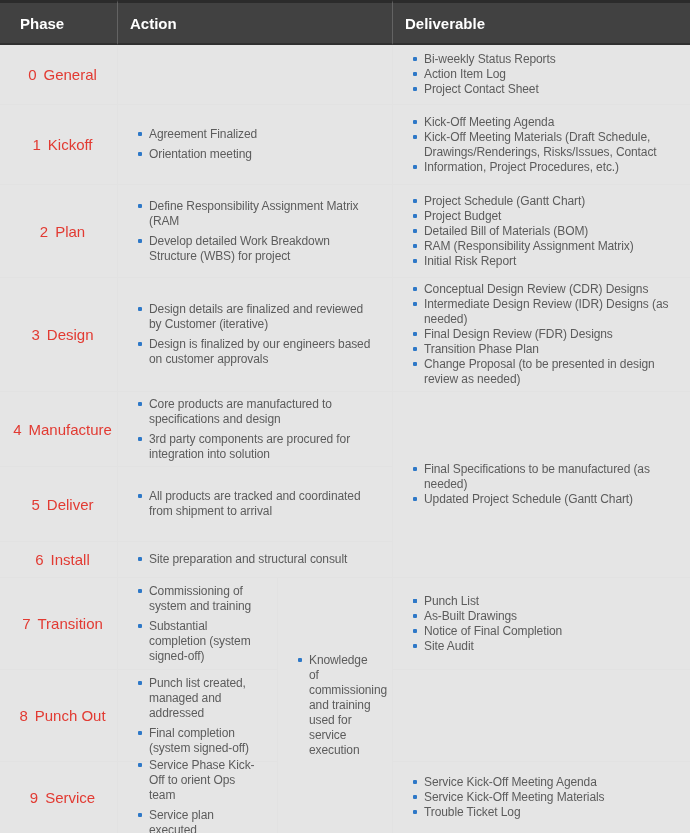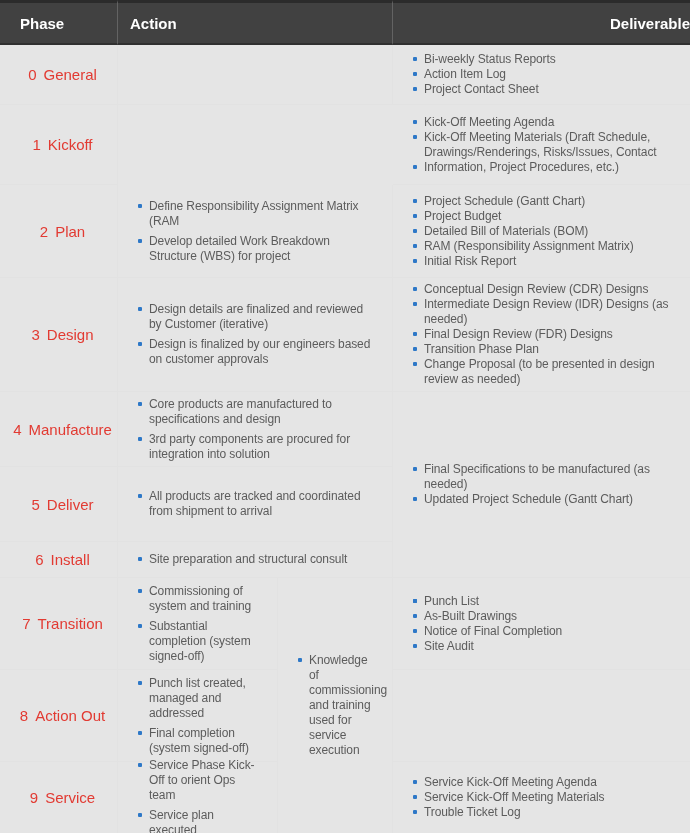--- a/index.html
+++ b/index.html
@@ -24,21 +24,21 @@
     font-size:12px;letter-spacing:-0.1px;
   }
   .hd{
     background:var(--header-bg);color:var(--header-text);
     font-weight:bold;font-size:15px;letter-spacing:0;
     display:flex;align-items:center;
     border-top:3px solid #2b2b2b;border-bottom:2px solid #303030;
   }
   .hd-phase{padding-left:20px;border-right:1px solid var(--header-divider);}
   .hd-action{padding-left:12px;border-right:1px solid var(--header-divider);}
-  .hd-deliv{padding-left:12px;justify-content:flex-end;}
+  .hd-deliv{padding-left:12px;}
   .cell{display:flex;flex-direction:column;justify-content:center;border-bottom:1px solid var(--row-border);}
   .phasec{
     flex-direction:row;align-items:center;gap:7px;
     padding-left:8px;border-right:1px solid var(--row-border);
     color:var(--phase-red);font-size:15px;letter-spacing:0;
   }
   .actc{padding:7px 10px;border-right:1px solid var(--row-border);}
   .delc{padding:7px 8px 7px 10px;}
   .nb{border-bottom:none;}
   ul{list-style:none;margin:9px;padding:0;}
@@ -88,28 +88,34 @@
   <div class="cell phasec" style="grid-area:8/1">
     <span>6</span>
       <span>Install</span>
   </div>
   <div class="cell phasec" style="grid-area:9/1">
     <span>7</span>
       <span>Transition</span>
   </div>
   <div class="cell phasec" style="grid-area:10/1">
     <span>8</span>
-      <span>Action Out</span>
+      <span>Punch Out</span>
   </div>
   <div class="cell phasec nb" style="grid-area:11/1">
     <span>9</span>
       <span>Service</span>
   </div>
 
   <div class="cell actc" style="grid-area:2/2/3/4"></div>
+  <div class="cell actc" style="grid-area:3/2/4/4">
+    <ul>
+        <li><span class="blt"></span><span>Agreement Finalized</span></li>
+        <li><span class="blt"></span><span>Orientation meeting</span></li>
+      </ul>
+  </div>
   <div class="cell actc" style="grid-area:4/2/5/4">
     <ul>
         <li><span class="blt"></span><span>Define Responsibility Assignment Matrix (RAM</span></li>
         <li><span class="blt"></span><span>Develop detailed Work Breakdown Structure (WBS) for project</span></li>
       </ul>
   </div>
   <div class="cell actc" style="grid-area:5/2/6/4">
     <ul>
         <li><span class="blt"></span><span>Design details are finalized and reviewed by Customer (iterative)</span></li>
         <li><span class="blt"></span><span>Design is finalized by our engineers based on customer approvals</span></li>

